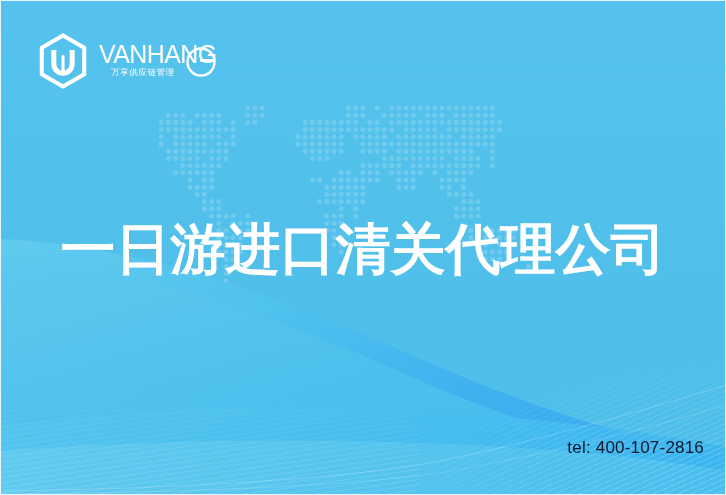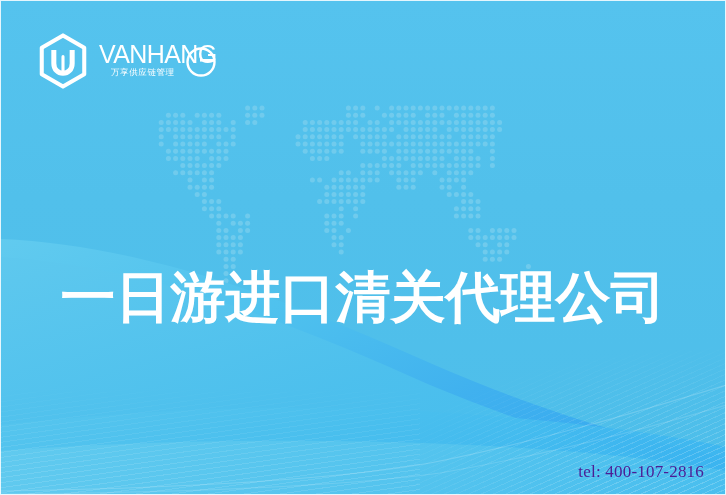--- a/index.html
+++ b/index.html
@@ -126,30 +126,29 @@
     top: 222px;
     transform: translateX(-50%);
     white-space: nowrap;
     color: #ffffff;
     font-family: "DejaVu Sans", "Liberation Sans", sans-serif;
     font-size: 55px;
     font-weight: 700;
     letter-spacing: 0px;
     line-height: 1;
     text-align: center;
-    margin-top: 48px;
   }
 
   
   .tel {
     position: absolute;
     right: 22px;
-    top: 462px;
-    color: #4c1d95;
-    font-family: Liberation Serif, serif;
+    top: 438px;
+    color: #0f172a;
+    font-family: Liberation Sans, sans-serif;
     font-size: 17px;
     font-weight: 400;
     letter-spacing: 0.2px;
     white-space: nowrap;
   }
 
   
   .frame-edge {
     position: absolute;
     inset: 0;

